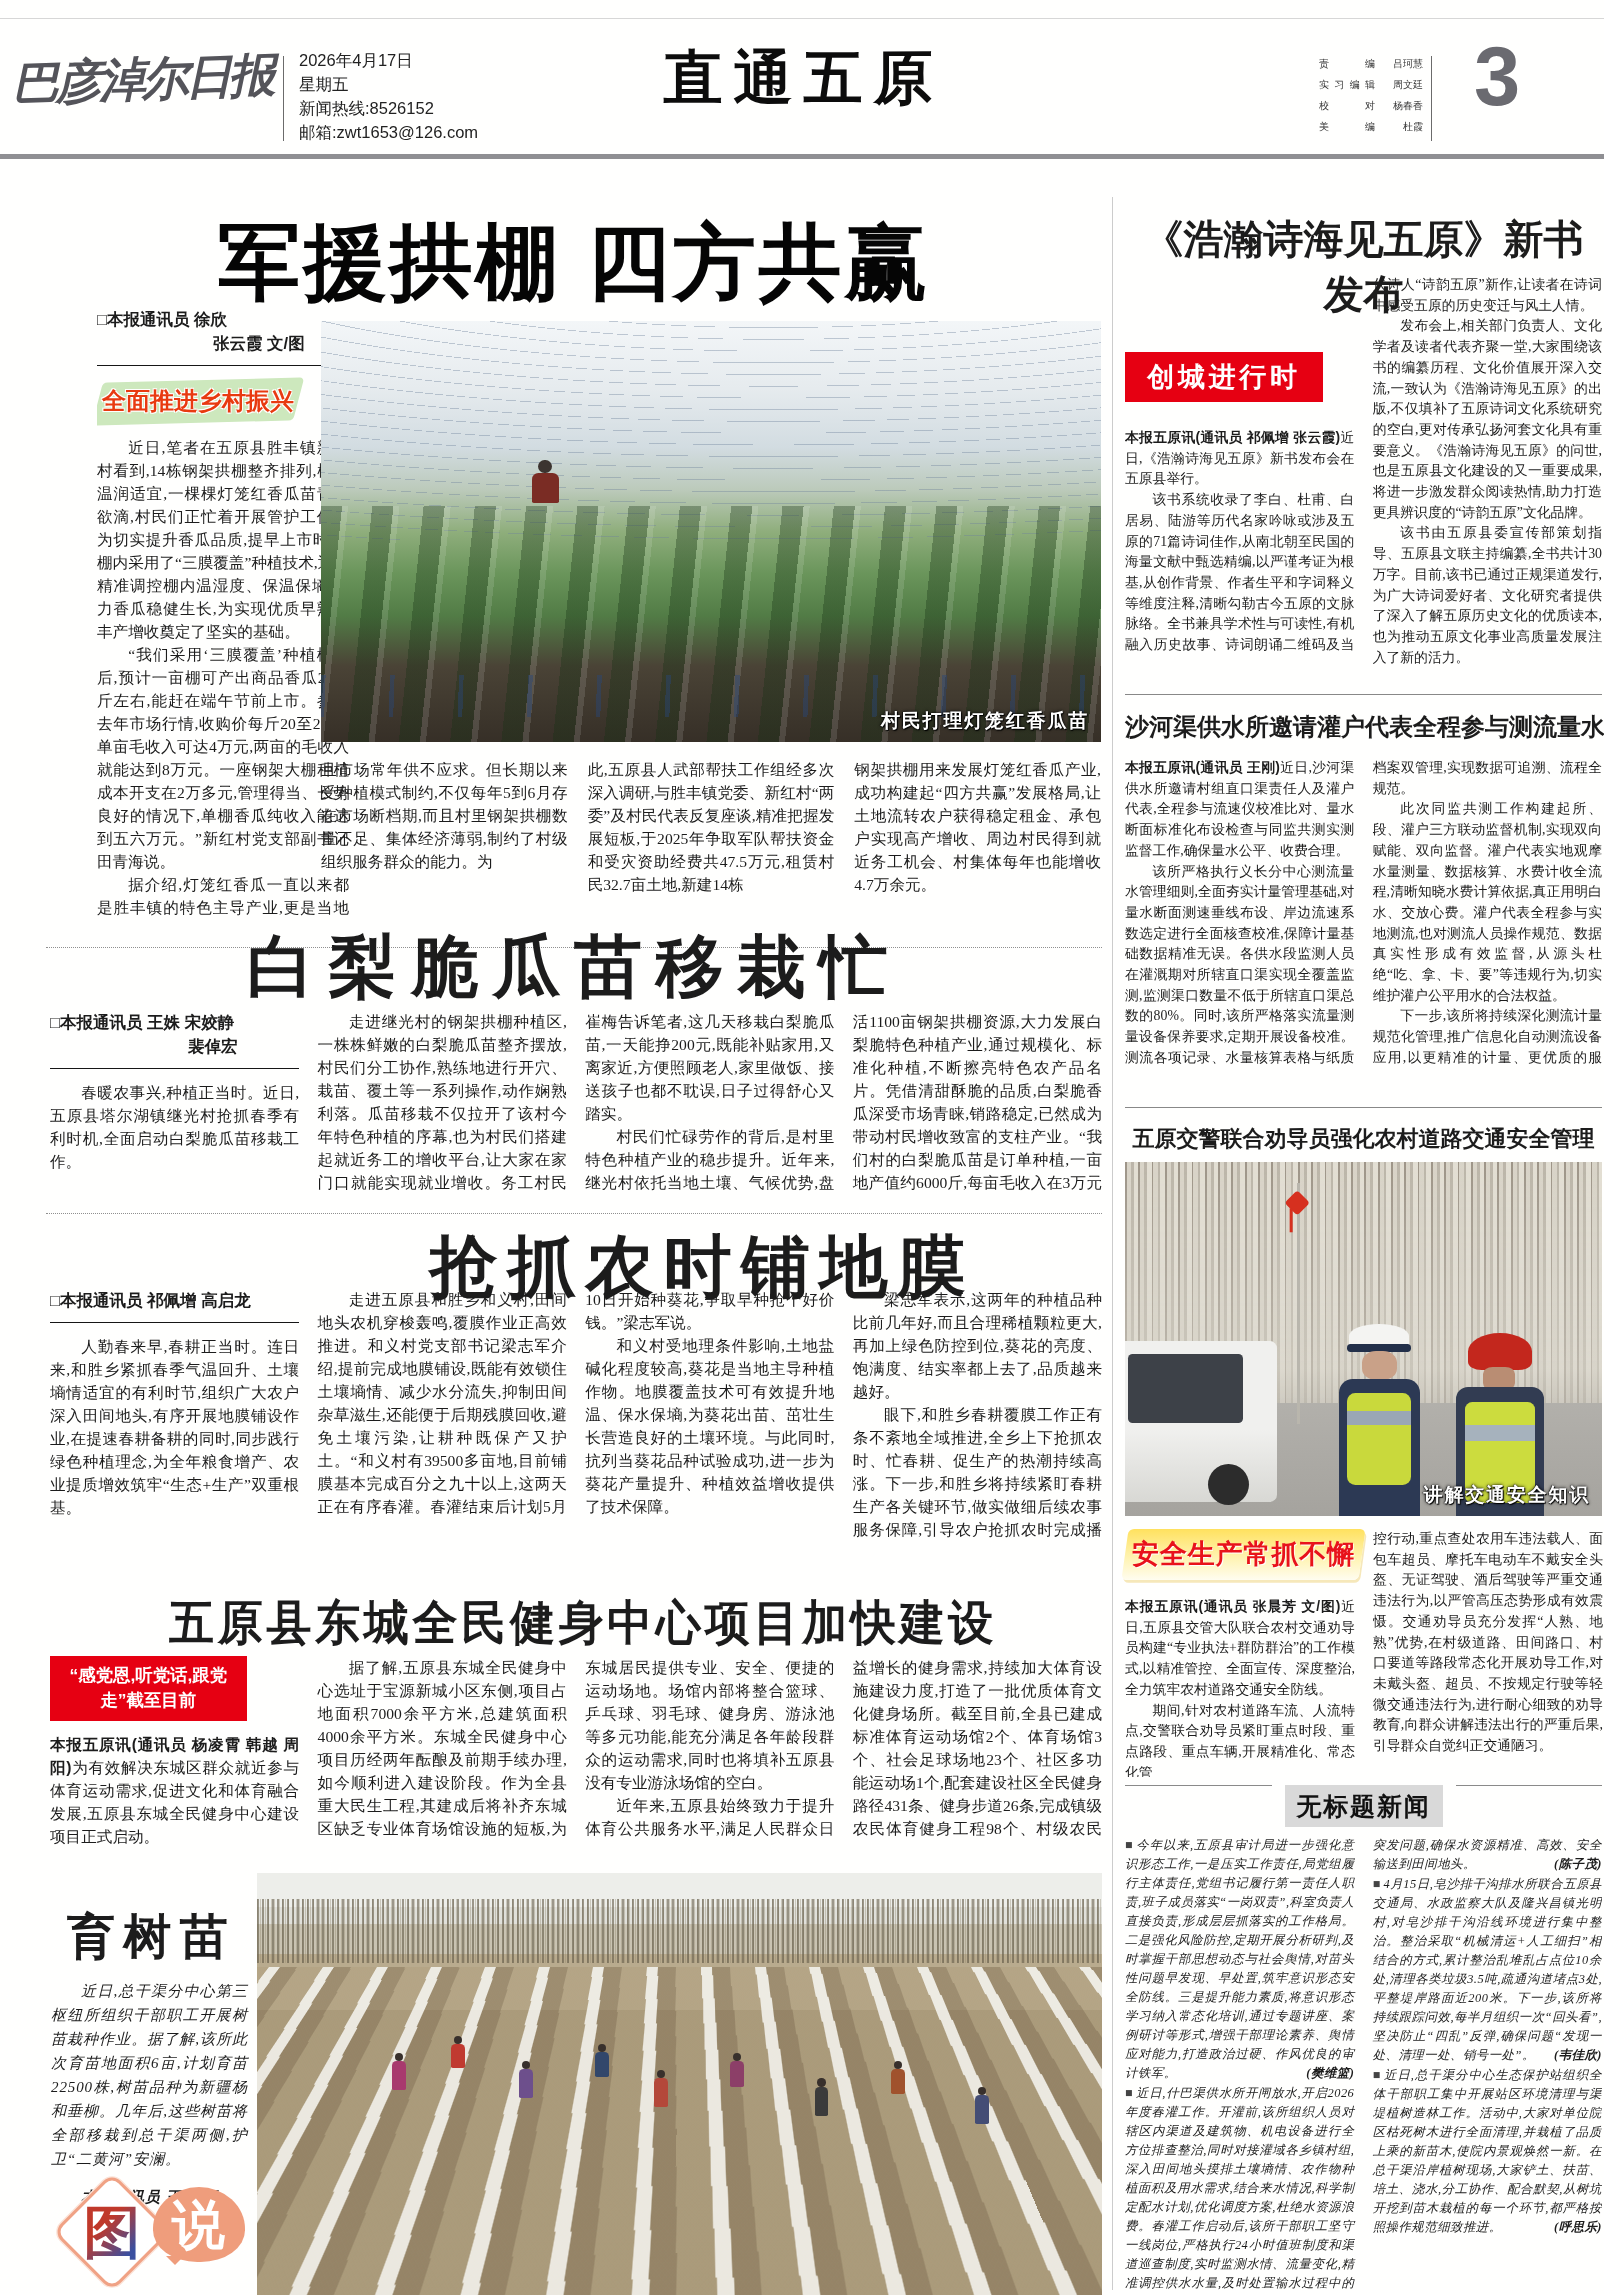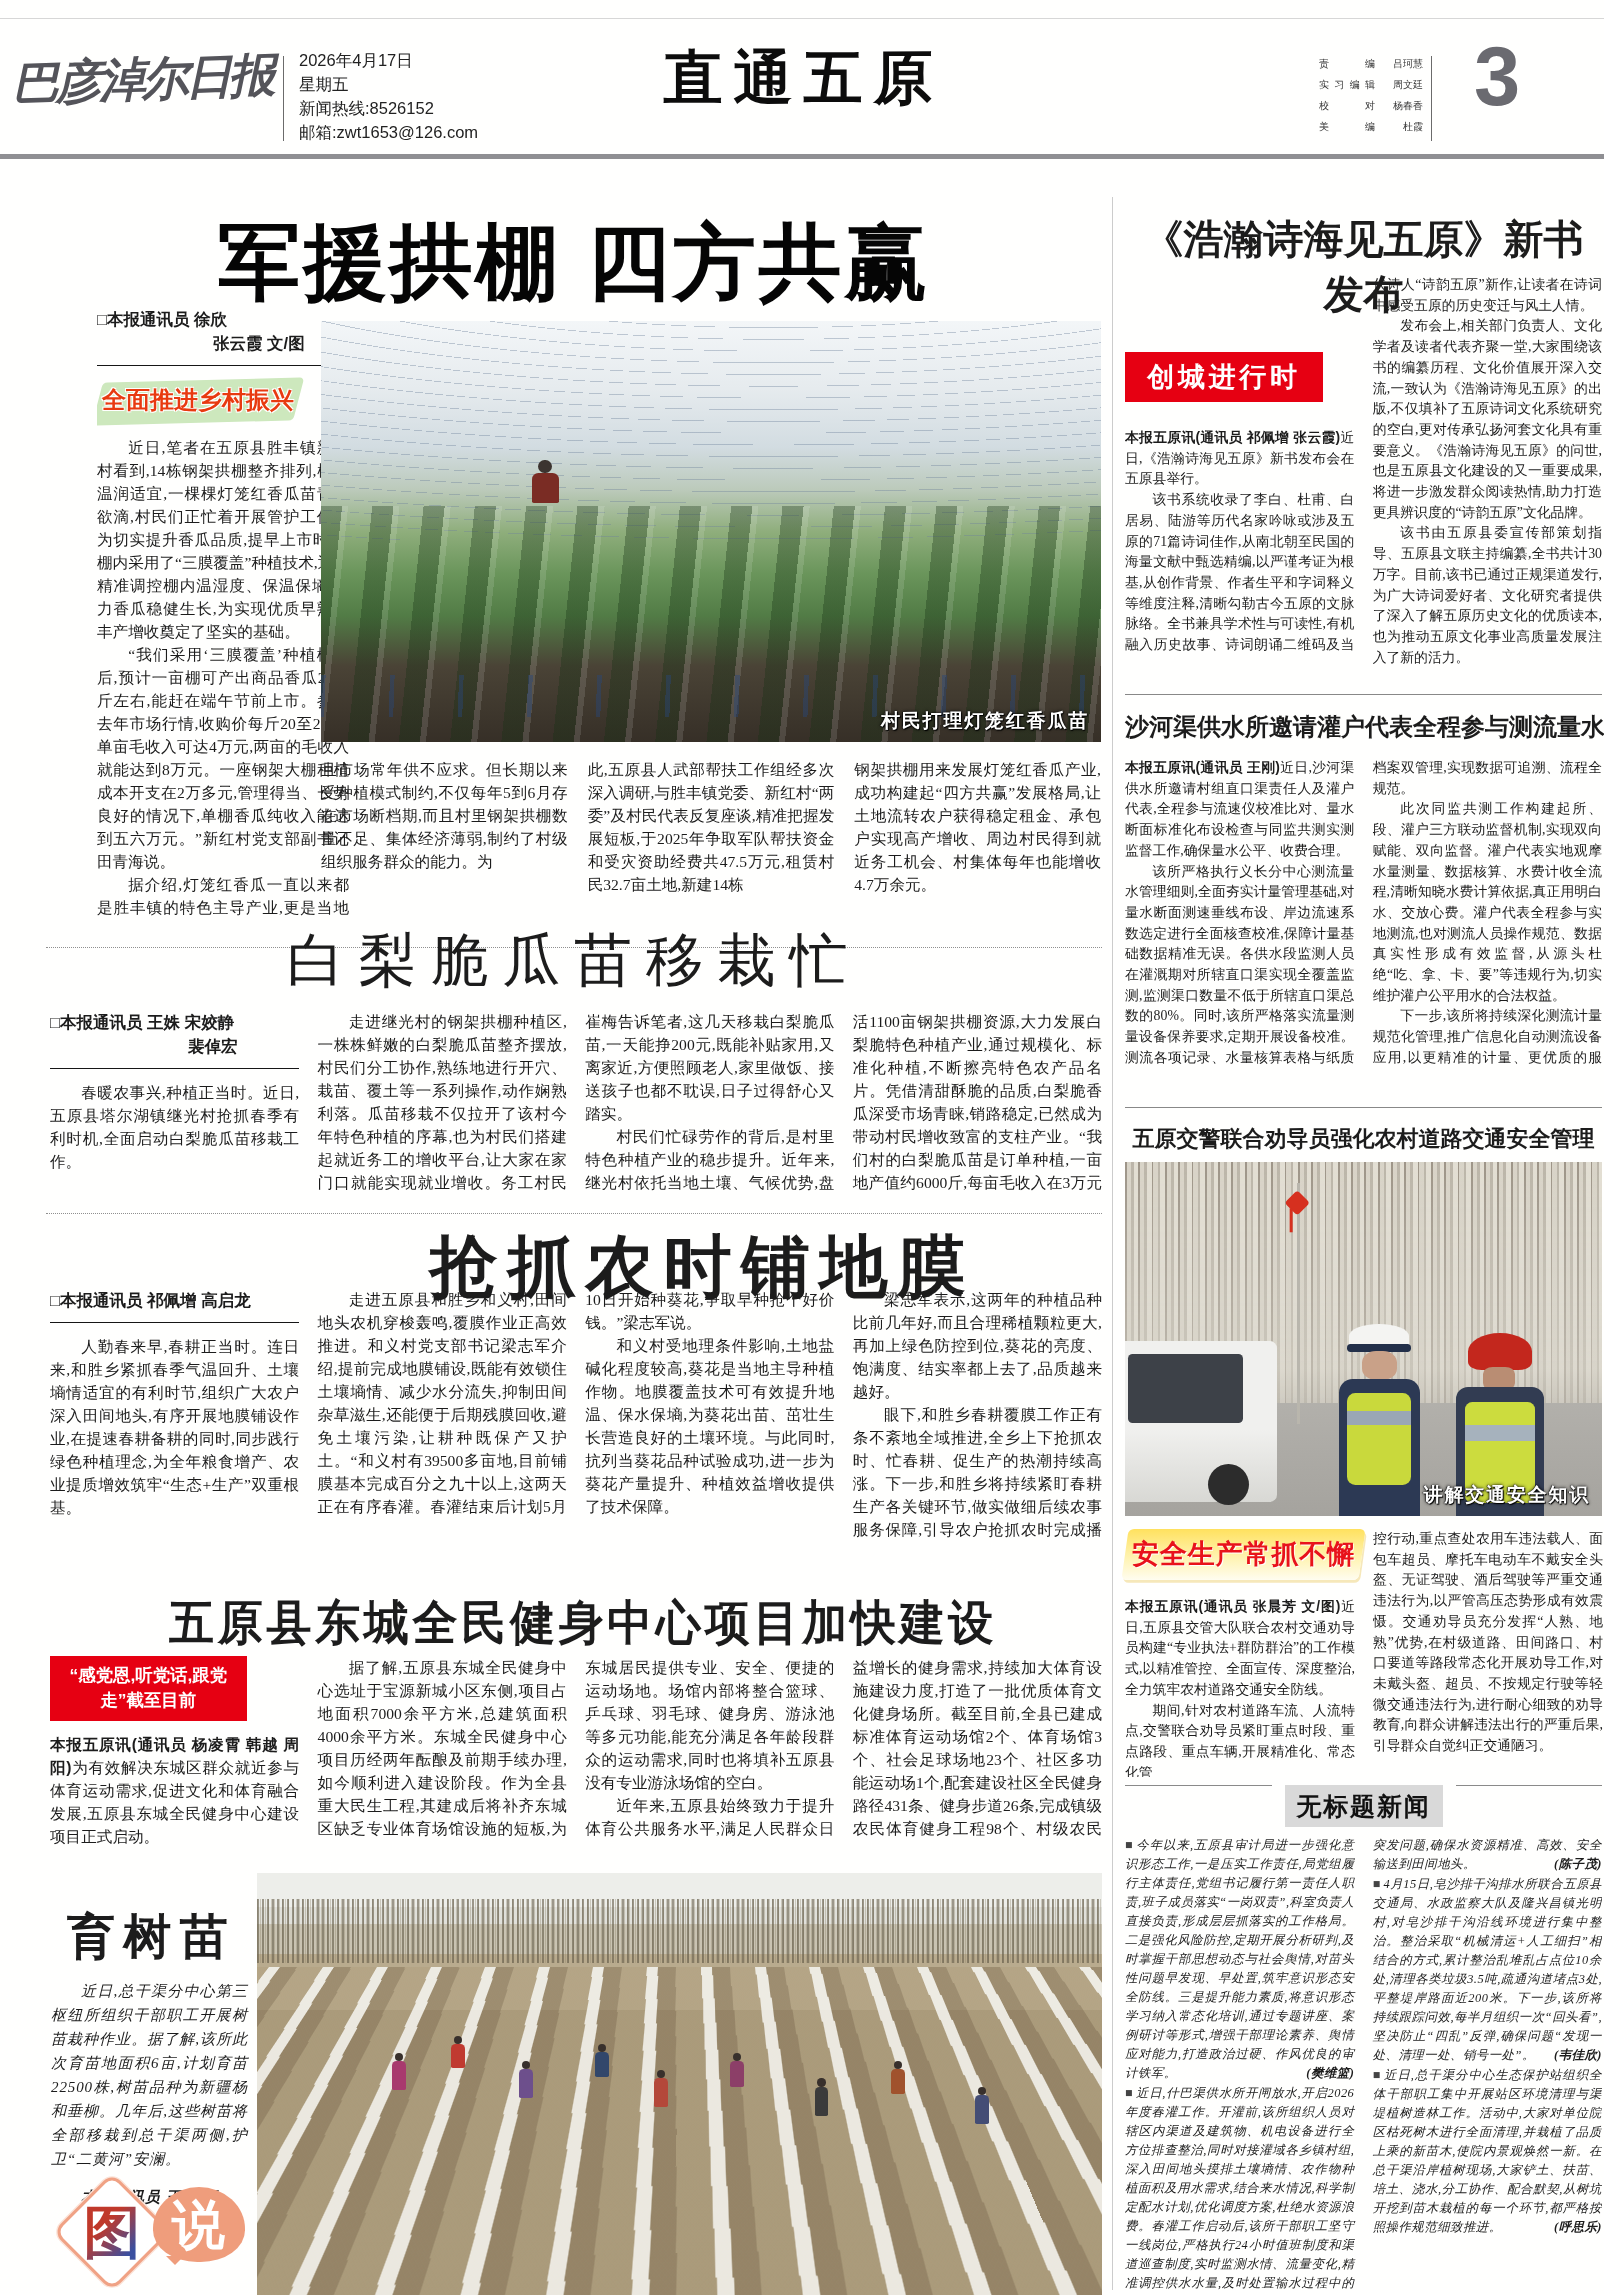--- a/index.html
+++ b/index.html
@@ -22,21 +22,21 @@
   .editors .role{display:inline-block;width:56px;text-align:justify;text-align-last:justify;}
   .pageno{left:1442px;top:29px;width:110px;font-size:83px;font-weight:900;color:#6a6a70;text-align:center;}
   .headrule{left:0;top:154px;width:1604px;height:4.6px;background:#8f8f93;}
   .topline{left:0;top:18.4px;width:1604px;height:0.9px;background:#d7d7d7;}
   
   .vdiv{left:1112px;top:197px;width:0.9px;height:2093px;background:#cccccc;}
   .dotted{border-top:1.8px dotted #8f8f8f;height:0;}
   .hr2{height:0.9px;background:#888;}
   
   .t-lead{left:46px;top:208px;width:1056px;font-size:83px;font-weight:900;letter-spacing:2.8px;color:#050505;}
-  .t-melon{left:46px;top:922px;width:1056px;font-size:58px;font-weight:400;letter-spacing:13.8px;}
+  .t-melon{left:46px;top:922px;width:1056px;font-size:68px;font-weight:700;letter-spacing:13.8px;}
   .t-film{left:303px;top:1222px;width:799px;font-size:68px;font-weight:900;letter-spacing:10px;}
   .t-gym{left:64px;top:1593px;width:1038px;font-size:45px;font-weight:900;letter-spacing:3.7px;transform:scaleY(1.06);}
   .t-book{left:1125px;top:212px;width:477px;font-size:40px;font-weight:900;letter-spacing:0px;}
   .t-water{left:1125px;top:711px;width:477px;font-size:24px;font-weight:800;letter-spacing:0;white-space:nowrap;}
   .t-traffic{left:1125px;top:1124px;width:477px;font-size:22px;font-weight:800;white-space:nowrap;}
   .t-tree{left:55px;top:1905px;width:193px;font-size:48px;font-weight:900;letter-spacing:8.3px;}
   
   .body-l{font-size:15.6px;line-height:23px;}
   .body-r{font-size:13.8px;line-height:20.7px;}
   .cols3{column-count:3;column-gap:20px;column-fill:auto;overflow:hidden;}
@@ -44,21 +44,21 @@
   .cols2{column-count:2;column-gap:18.4px;column-fill:auto;overflow:hidden;}
   .byline{font-weight:bold;font-size:16.5px;line-height:24px;border-bottom:1.4px solid #161616;
           padding-bottom:10px;margin-bottom:12px;break-inside:avoid;font-family:"Liberation Sans","DejaVu Sans",sans-serif;}
   .byline .l2{padding-left:116px;}
   .byline .l2b{padding-left:138px;}
   .leadb{font-family:"Liberation Sans","DejaVu Sans",sans-serif;font-weight:bold;}
   
   .badge{position:relative;width:200px;height:43px;margin:13.8px 0 13px 0.9px;break-inside:avoid;}
   .badge::before{content:'';position:absolute;inset:0;background:#cde8bd;transform:skewX(-16deg) rotate(-1.5deg);border-radius:4.6px;}
   .badge span{position:relative;display:block;text-align:center;line-height:43px;font-size:24px;font-weight:900;
-              color:#e83a10;font-family:Liberation Mono, monospace;
+              color:#e83a10;font-family:Liberation Serif, serif;
               text-shadow:0.9px 0.9px 0 #fff,-0.9px 0.9px 0 #fff,0.9px -0.9px 0 #fff,-0.9px -0.9px 0 #fff;}
   .cbox{width:198px;height:50px;background:#e60012;color:#fff;font-weight:bold;font-size:27px;line-height:50px;
         text-align:center;letter-spacing:3.7px;margin:77px 0 26px 0;break-inside:avoid;
         font-family:"Liberation Sans","DejaVu Sans",sans-serif;}
   .gbox{width:180px;padding:7.3px 8.3px;background:#e60012;color:#fff;font-weight:bold;font-size:17.4px;line-height:25px;
         text-align:center;margin-bottom:12px;break-inside:avoid;font-family:"Liberation Sans","DejaVu Sans",sans-serif;}
   .banner{left:1125px;top:1529px;width:237px;height:51px;}
   .banner::before{content:'';position:absolute;inset:0;background:linear-gradient(180deg,#ffe15e,#fff3b0 55%,#fffdf0);
                   border-radius:5.5px;transform:skewX(-8deg);box-shadow:1.8px 2.8px 0 rgba(230,190,60,.35);}
   .banner span{position:relative;display:block;text-align:center;font-size:27px;font-weight:900;line-height:51px;

